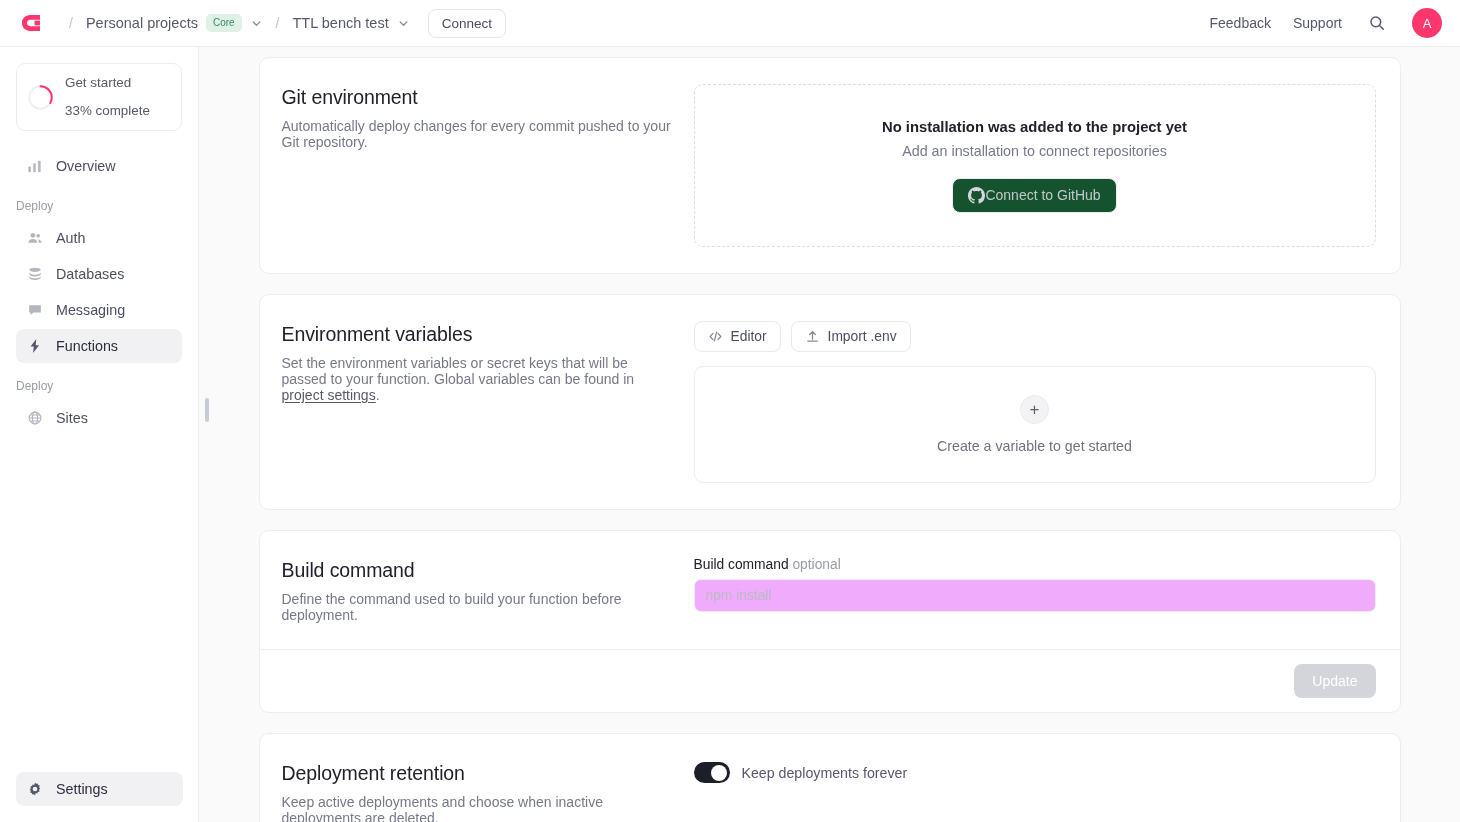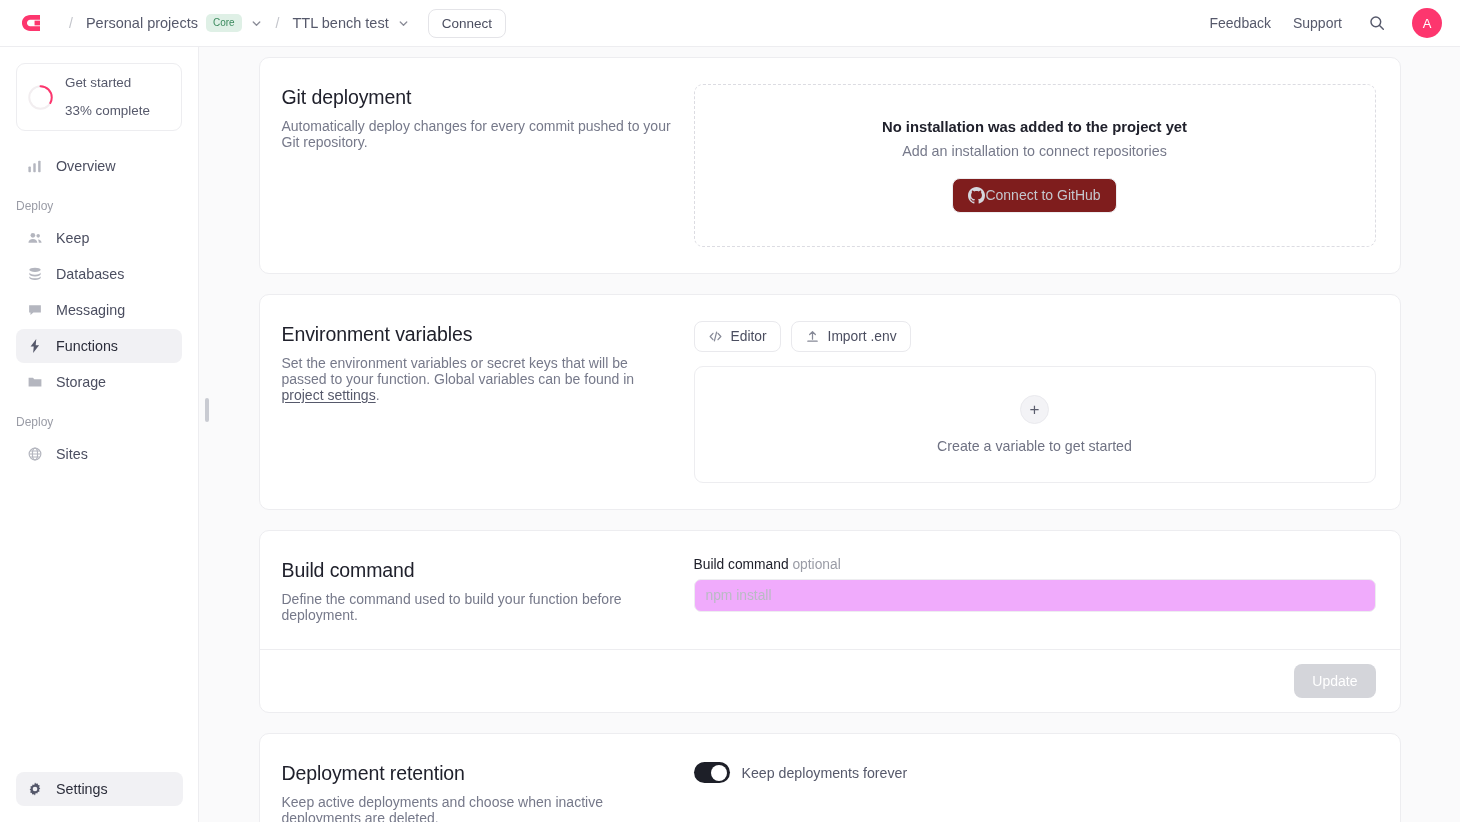--- a/index.html
+++ b/index.html
@@ -263,21 +263,21 @@
   .empty-sub {
     font-size: 14.3px;
     color: #76798a;
     margin-bottom: 19px;
     text-align: center;
   }
   .btn-gh {
     display: inline-flex;
     align-items: center;
     border: 1px solid #ededf0;
-    background: #7f1d1d;
+    background: #14532d;
     border-radius: 8px;
     padding: 8px 15px;
     font-size: 14px;
     color: #c5c7ce;
     font-family: inherit;
     cursor: default;
   }
   .btn-gh svg { color: #d5d7dd; }
 
   
@@ -460,21 +460,21 @@
 
     <a class="nav-item">
       <span class="nav-ico">
         <svg width="16" height="16" viewBox="0 0 18 18" fill="currentColor">
           <circle cx="6.6" cy="6" r="2.6"></circle>
           <circle cx="12.6" cy="6.6" r="2"></circle>
           <path d="M1.6 14.4c0-2.6 2.2-4.2 5-4.2s5 1.6 5 4.2H1.6z"></path>
           <path d="M12.4 10.6c2.2.05 4 1.5 4 3.8h-3.1c0-1.5-.4-2.8-.9-3.8z"></path>
         </svg>
       </span>
-      <span>Keep</span>
+      <span>Auth</span>
     </a>
 
     <a class="nav-item">
       <span class="nav-ico">
         <svg width="16" height="16" viewBox="0 0 18 18" fill="currentColor">
           <ellipse cx="9" cy="4.3" rx="6.4" ry="2.4"></ellipse>
           <path d="M2.6 7.4c0 1.33 2.87 2.4 6.4 2.4s6.4-1.07 6.4-2.4v1.9c0 1.33-2.87 2.4-6.4 2.4s-6.4-1.07-6.4-2.4V7.4z"></path>
           <path d="M2.6 11.4c0 1.33 2.87 2.4 6.4 2.4s6.4-1.07 6.4-2.4v1.9c0 1.33-2.87 2.4-6.4 2.4s-6.4-1.07-6.4-2.4v-1.9z"></path>
         </svg>
       </span>
@@ -492,28 +492,20 @@
 
     <a class="nav-item active">
       <span class="nav-ico">
         <svg width="16" height="16" viewBox="0 0 18 18" fill="currentColor">
           <path d="M10.4 1.2 4 9.6h3.6L6.9 16.8 13.6 8.2H9.8l.6-7z"></path>
         </svg>
       </span>
       <span>Functions</span>
     </a>
 
-    <a class="nav-item">
-      <span class="nav-ico">
-        <svg width="16" height="16" viewBox="0 0 18 18" fill="currentColor">
-          <path d="M1.8 4.2h4.9l1.5 1.8h8V14H1.8V4.2z"></path>
-        </svg>
-      </span>
-      <span>Storage</span>
-    </a>
   </div>
 
   <div class="nav-group-label">Deploy</div>
   <div class="nav-list">
     <a class="nav-item">
       <span class="nav-ico">
         <svg width="16" height="16" viewBox="0 0 18 18" fill="none" stroke="currentColor" stroke-width="1.3">
           <circle cx="9" cy="9" r="6.6"></circle>
           <ellipse cx="9" cy="9" rx="2.9" ry="6.6"></ellipse>
           <path d="M2.6 9h12.8M3.6 5.6h10.8M3.6 12.4h10.8"></path>
@@ -537,21 +529,21 @@
 </div>
 
 <div class="drag-handle"></div>
 
 <div class="main">
   <div class="main-inner">
 
     <section class="card">
       <div class="card-body">
         <div class="card-left">
-          <h2 class="card-title">Git deployment</h2>
+          <h2 class="card-title">Git environment</h2>
           <p class="card-desc">Automatically deploy changes for every commit pushed to your Git repository.</p>
         </div>
         <div class="card-right">
           <div class="dashed-box">
             <div class="empty-title">No installation was added to the project yet</div>
             <div class="empty-sub">Add an installation to connect repositories</div>
             <button class="btn-gh" disabled="">
               <svg width="17" height="17" viewBox="0 0 16 16" fill="currentColor">
                 <path d="M8 0C3.58 0 0 3.58 0 8c0 3.54 2.29 6.53 5.47 7.59.4.07.55-.17.55-.38 0-.19-.01-.82-.01-1.49-2.01.37-2.53-.49-2.69-.94-.09-.23-.48-.94-.82-1.13-.28-.15-.68-.52-.01-.53.63-.01 1.08.58 1.23.82.72 1.21 1.87.87 2.33.66.07-.52.28-.87.51-1.07-1.78-.2-3.64-.89-3.64-3.95 0-.87.31-1.59.82-2.15-.08-.2-.36-1.02.08-2.12 0 0 .67-.21 2.2.82.64-.18 1.32-.27 2-.27s1.36.09 2 .27c1.53-1.04 2.2-.82 2.2-.82.44 1.1.16 1.92.08 2.12.51.56.82 1.27.82 2.15 0 3.07-1.87 3.75-3.65 3.95.29.25.54.73.54 1.48 0 1.07-.01 1.93-.01 2.2 0 .21.15.46.55.38A8.01 8.01 0 0 0 16 8c0-4.42-3.58-8-8-8z"></path>
               </svg>

